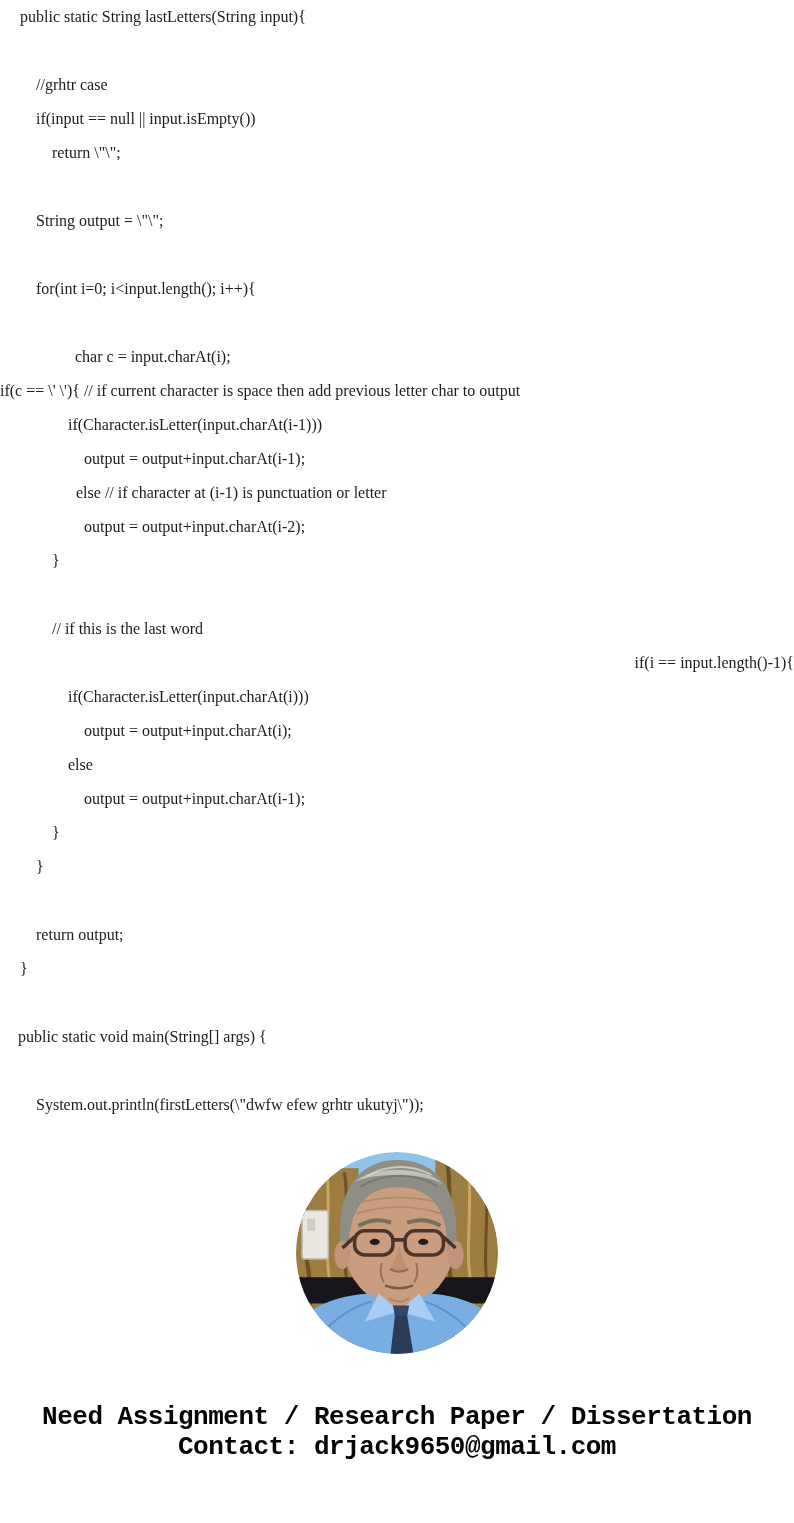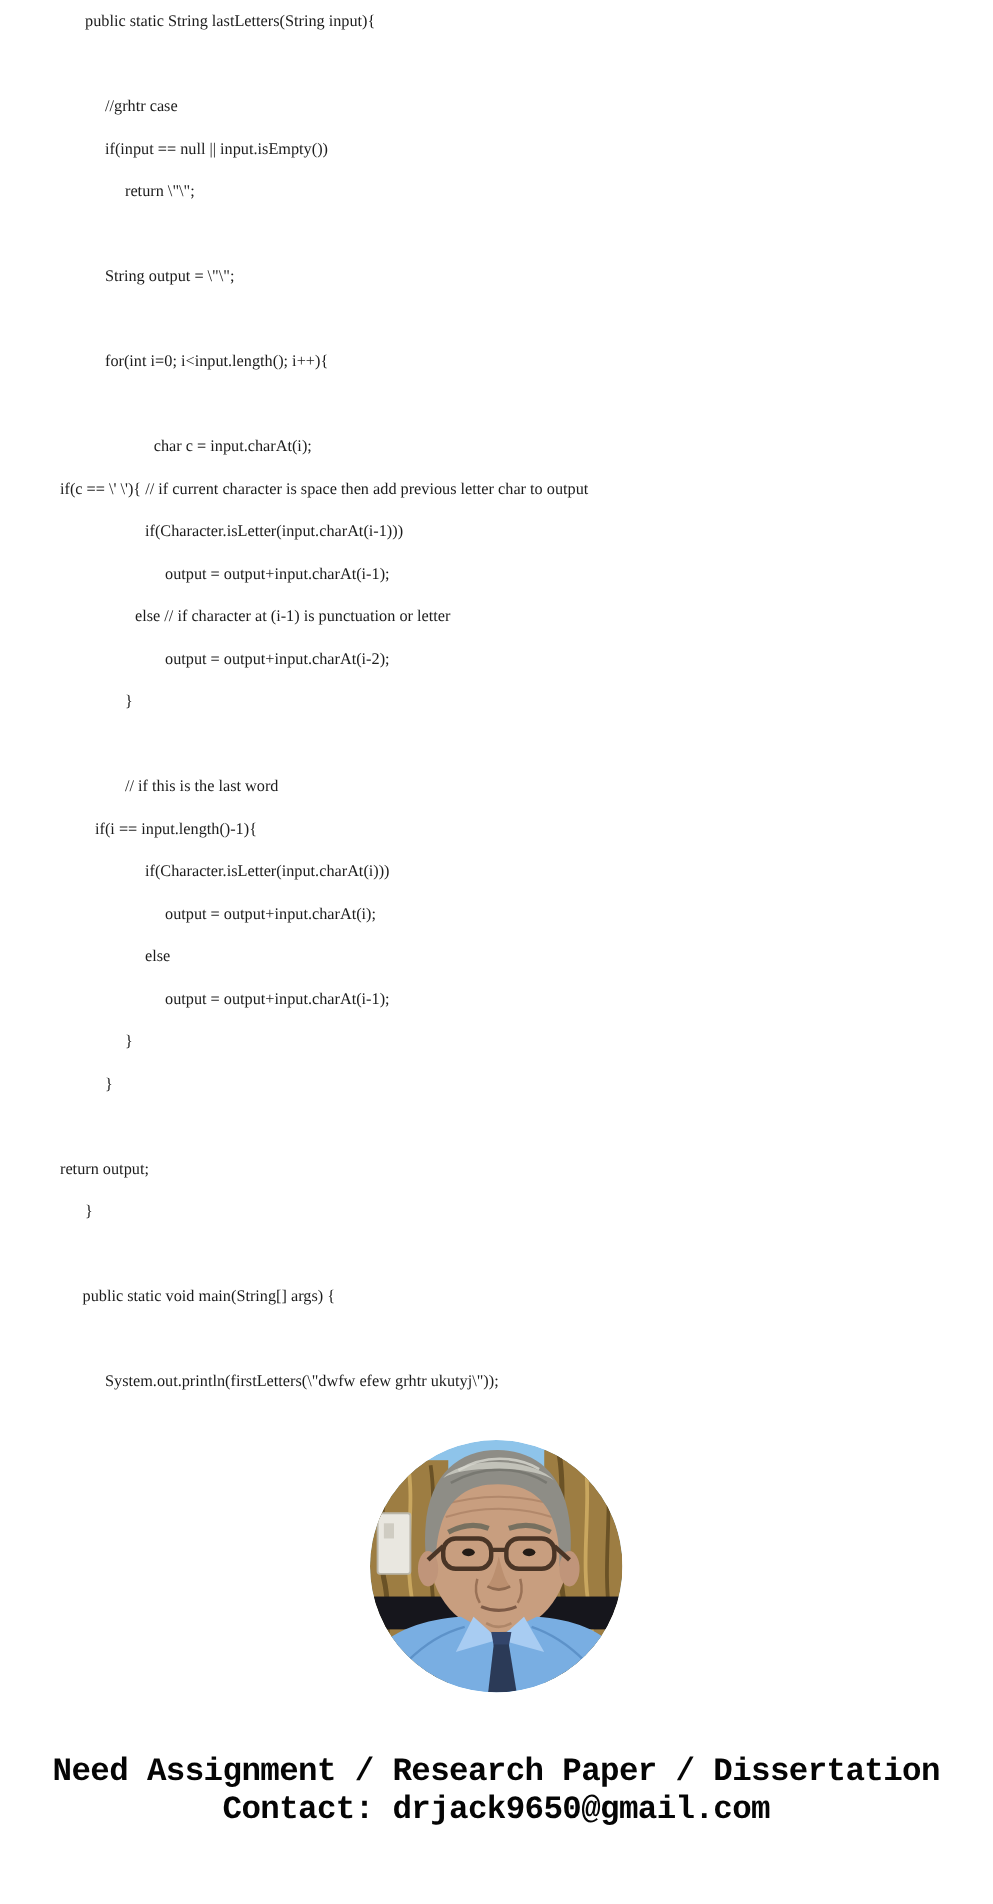--- a/index.html
+++ b/index.html
@@ -13,25 +13,24 @@
   }
 
   
   .code-block {
     position: absolute;
     top: 0; left: 0; right: 0;
   }
   .code-line {
     height: 34px;
     line-height: 34px;
-    font-size: 13px;
+    font-size: 16px;
     color: #1c1c1c;
     white-space: pre;
     font-family: "Liberation Serif", serif;
-    margin-left: 48px;
   }
 
   
   .avatar {
     position: absolute;
     top: 1152px;
     left: 296px;
     width: 202px;
     height: 202px;
     border-radius: 50%;
@@ -65,34 +64,34 @@
     <div class="code-line" style="padding-left: 52px;">return \"\";</div>
     <div class="code-line" style="padding-left: 20px;"></div>
     <div class="code-line" style="padding-left: 36px;">String output = \"\";</div>
     <div class="code-line" style="padding-left: 20px;"></div>
     <div class="code-line" style="padding-left: 36px;">for(int i=0; i&lt;input.length(); i++){</div>
     <div class="code-line" style="padding-left: 20px;"></div>
     <div class="code-line" style="padding-left: 75px;">char c = input.charAt(i);</div>
     <div class="code-line" style="">if(c == \' \'){ // if current character is space then add previous letter char to output</div>
     <div class="code-line" style="padding-left: 68px;">if(Character.isLetter(input.charAt(i-1)))</div>
     <div class="code-line" style="padding-left: 84px;">output = output+input.charAt(i-1);</div>
-    <div class="code-line" style="padding-left: 60px;">else // if character at (i-1) is punctuation or letter</div>
+    <div class="code-line" style="padding-left: 76px;">else // if character at (i-1) is punctuation or letter</div>
     <div class="code-line" style="padding-left: 84px;">output = output+input.charAt(i-2);</div>
     <div class="code-line" style="padding-left: 52px;">}</div>
     <div class="code-line" style="padding-left: 20px;"></div>
     <div class="code-line" style="padding-left: 52px;">// if this is the last word</div>
-    <div class="code-line" style="padding-left: 28px;">if(i == input.length()-1){</div>
+    <div class="code-line" style="padding-left: 52px; text-align: right;">if(i == input.length()-1){</div>
     <div class="code-line" style="padding-left: 68px;">if(Character.isLetter(input.charAt(i)))</div>
     <div class="code-line" style="padding-left: 84px;">output = output+input.charAt(i);</div>
     <div class="code-line" style="padding-left: 68px;">else</div>
     <div class="code-line" style="padding-left: 84px;">output = output+input.charAt(i-1);</div>
     <div class="code-line" style="padding-left: 52px;">}</div>
     <div class="code-line" style="padding-left: 36px;">}</div>
     <div class="code-line" style="padding-left: 20px;"></div>
-    <div class="code-line" style="">return output;</div>
+    <div class="code-line" style="padding-left: 36px;">return output;</div>
     <div class="code-line" style="padding-left: 20px;">}</div>
     <div class="code-line" style="padding-left: 20px;"></div>
     <div class="code-line" style="padding-left: 18px;">public static void main(String[] args) {</div>
     <div class="code-line" style="padding-left: 20px;"></div>
     <div class="code-line" style="padding-left: 36px;">System.out.println(firstLetters(\"dwfw efew grhtr ukutyj\"));</div>
   </div>
 
 <div class="avatar">
   <svg viewBox="0 0 200 200" xmlns="http://www.w3.org/2000/svg">
     <defs>

